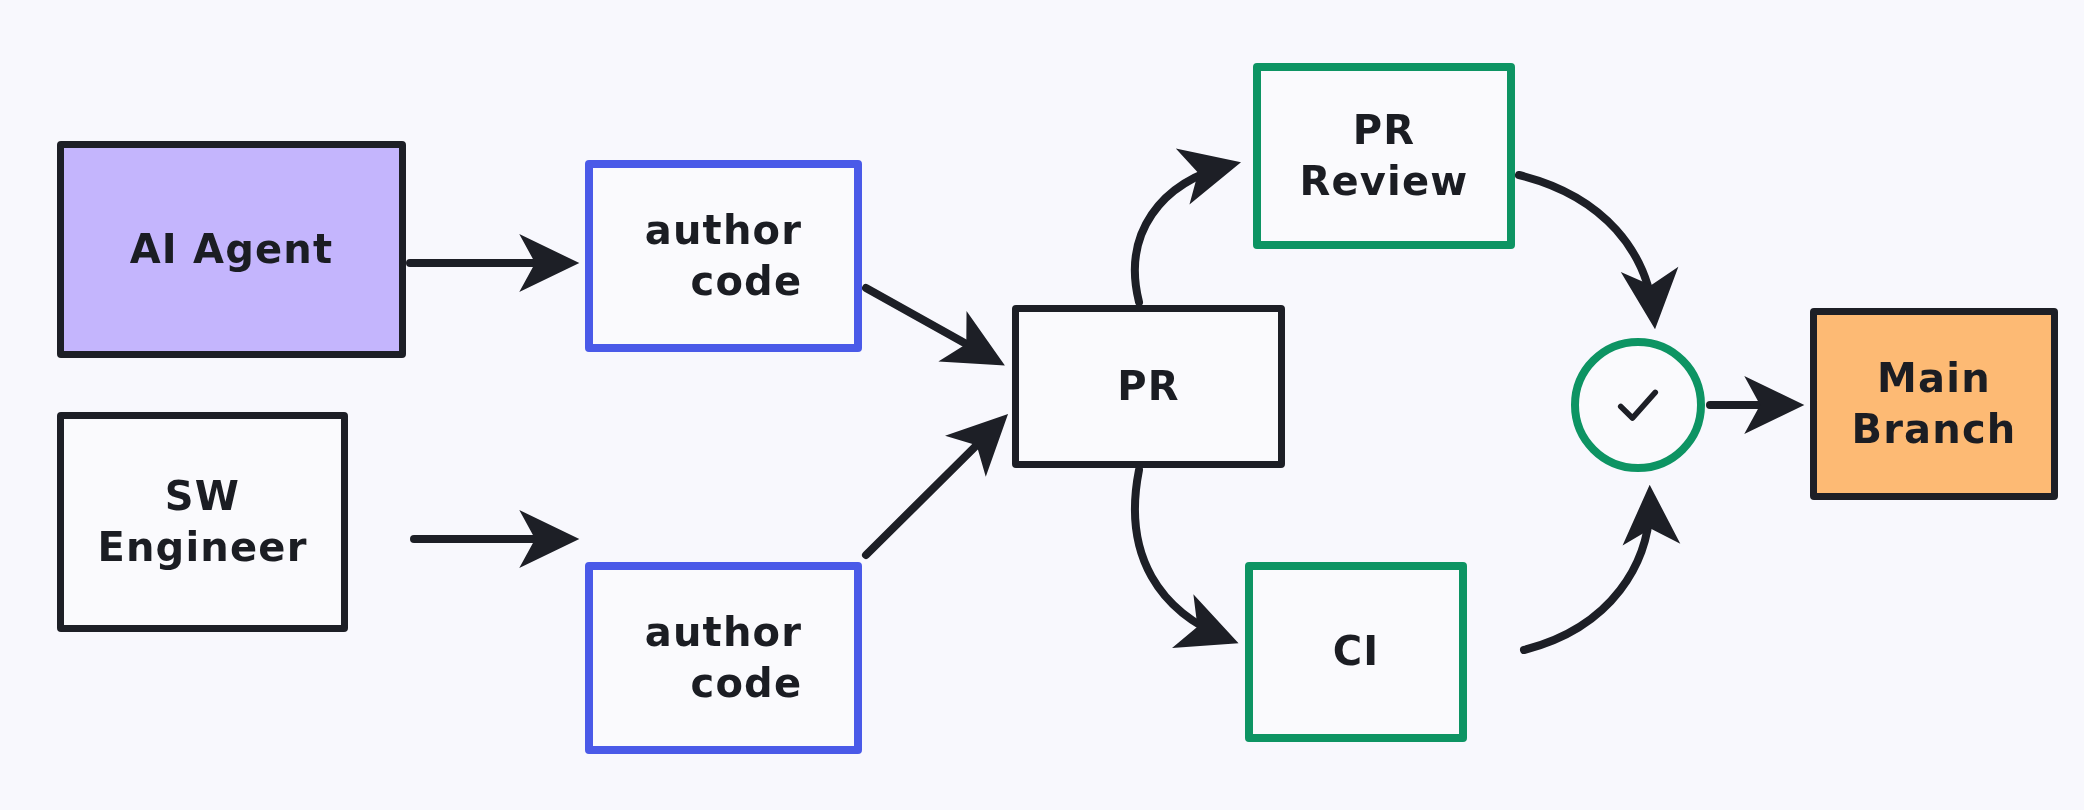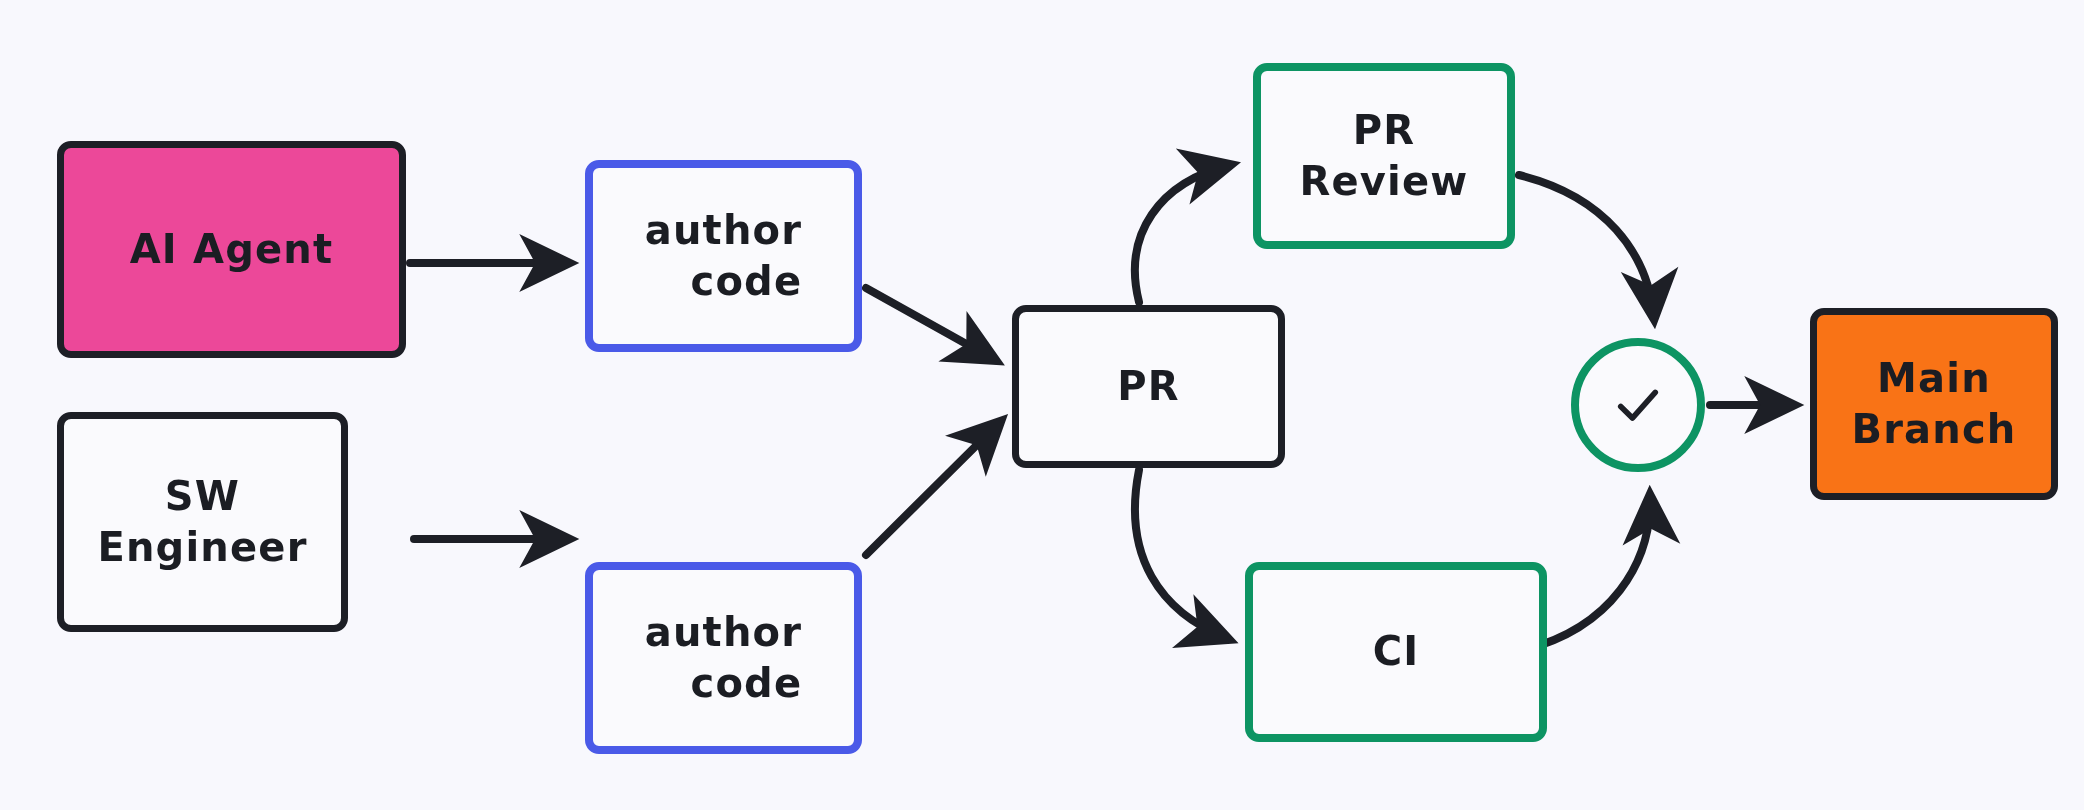--- a/index.html
+++ b/index.html
@@ -26,21 +26,21 @@
   }
   .node {
     position: absolute;
     box-sizing: border-box;
     display: flex;
     align-items: center;
     justify-content: center;
     text-align: center;
     background: #fafafd;
     border-style: solid;
-    border-radius: 14px;
+    border-radius: 4px;
     z-index: 2;
   }
   .node .label {
     font-family: "DejaVu Sans", sans-serif;
     font-weight: 700;
     font-size: 40px;
     line-height: 1.28;
     letter-spacing: 1.2px;
     color: #1b1d23;
     white-space: pre-line;
@@ -97,21 +97,21 @@
       <path d="M 1139 470 C 1122 556 1160 612 1228 639" marker-end="url(#ah)"></path>
 
       <path d="M 1519 175 C 1604 196 1648 252 1654 318" marker-end="url(#ah)"></path>
 
       <path d="M 1524 650 C 1610 628 1652 564 1650 496" marker-end="url(#ah)"></path>
 
       <path d="M 1710 405 L 1793 405" marker-end="url(#ah)"></path>
     </g>
   </svg>
 
-  <div class="node node-dark" style="left: 57px; top: 141px; width: 349px; height: 217px; border-color: rgb(29, 31, 38); background: #ec4899;">
+  <div class="node node-dark" style="left: 57px; top: 141px; width: 349px; height: 217px; border-color: rgb(29, 31, 38); background: #c4b5fd;">
     <span class="label">AI Agent</span>
   </div>
 
   <div class="node node-dark" style="left: 57px; top: 412px; width: 291px; height: 220px; border-color: rgb(29, 31, 38); background: rgb(250, 250, 253);">
     <span class="label">SW
 Engineer</span>
   </div>
 
   <div class="node node-blue" style="left: 585px; top: 160px; width: 277px; height: 192px; border-color: rgb(74, 90, 232); background: rgb(250, 250, 253);">
     <span class="label">author
@@ -125,30 +125,30 @@
 
   <div class="node node-dark" style="left: 1012px; top: 305px; width: 273px; height: 163px; border-color: rgb(29, 31, 38); background: rgb(250, 250, 253);">
     <span class="label">PR</span>
   </div>
 
   <div class="node node-green" style="left: 1253px; top: 63px; width: 262px; height: 186px; border-color: rgb(13, 148, 99); background: rgb(250, 250, 253);">
     <span class="label">PR
 Review</span>
   </div>
 
-  <div class="node node-green" style="left: 1245px; top: 562px; width: 302px; height: 180px; border-color: rgb(13, 148, 99); background: rgb(250, 250, 253);">
+  <div class="node node-green" style="left: 1245px; top: 562px; width: 222px; height: 180px; border-color: rgb(13, 148, 99); background: rgb(250, 250, 253);">
     <span class="label">CI</span>
   </div>
 
   <div class="node node-circle" style="left: 1571px; top: 338px; width: 134px; height: 134px; border-color: rgb(13, 148, 99); background: rgb(250, 250, 253);">
     <span>
       <svg class="check-glyph" viewBox="0 0 24 24" xmlns="http://www.w3.org/2000/svg">
         <path d="M4.6 12.6 L9.6 17.6 L19.4 6.6" fill="none" stroke="#1d1f26" stroke-width="2.4" stroke-linecap="round" stroke-linejoin="round"></path>
       </svg>
     </span>
   </div>
 
-  <div class="node node-dark" style="left: 1810px; top: 308px; width: 248px; height: 192px; border-color: rgb(29, 31, 38); background: #f97316;">
+  <div class="node node-dark" style="left: 1810px; top: 308px; width: 248px; height: 192px; border-color: rgb(29, 31, 38); background: #fdba74;">
     <span class="label">Main
 Branch</span>
   </div>
 
 </div>
 
 </body></html>

